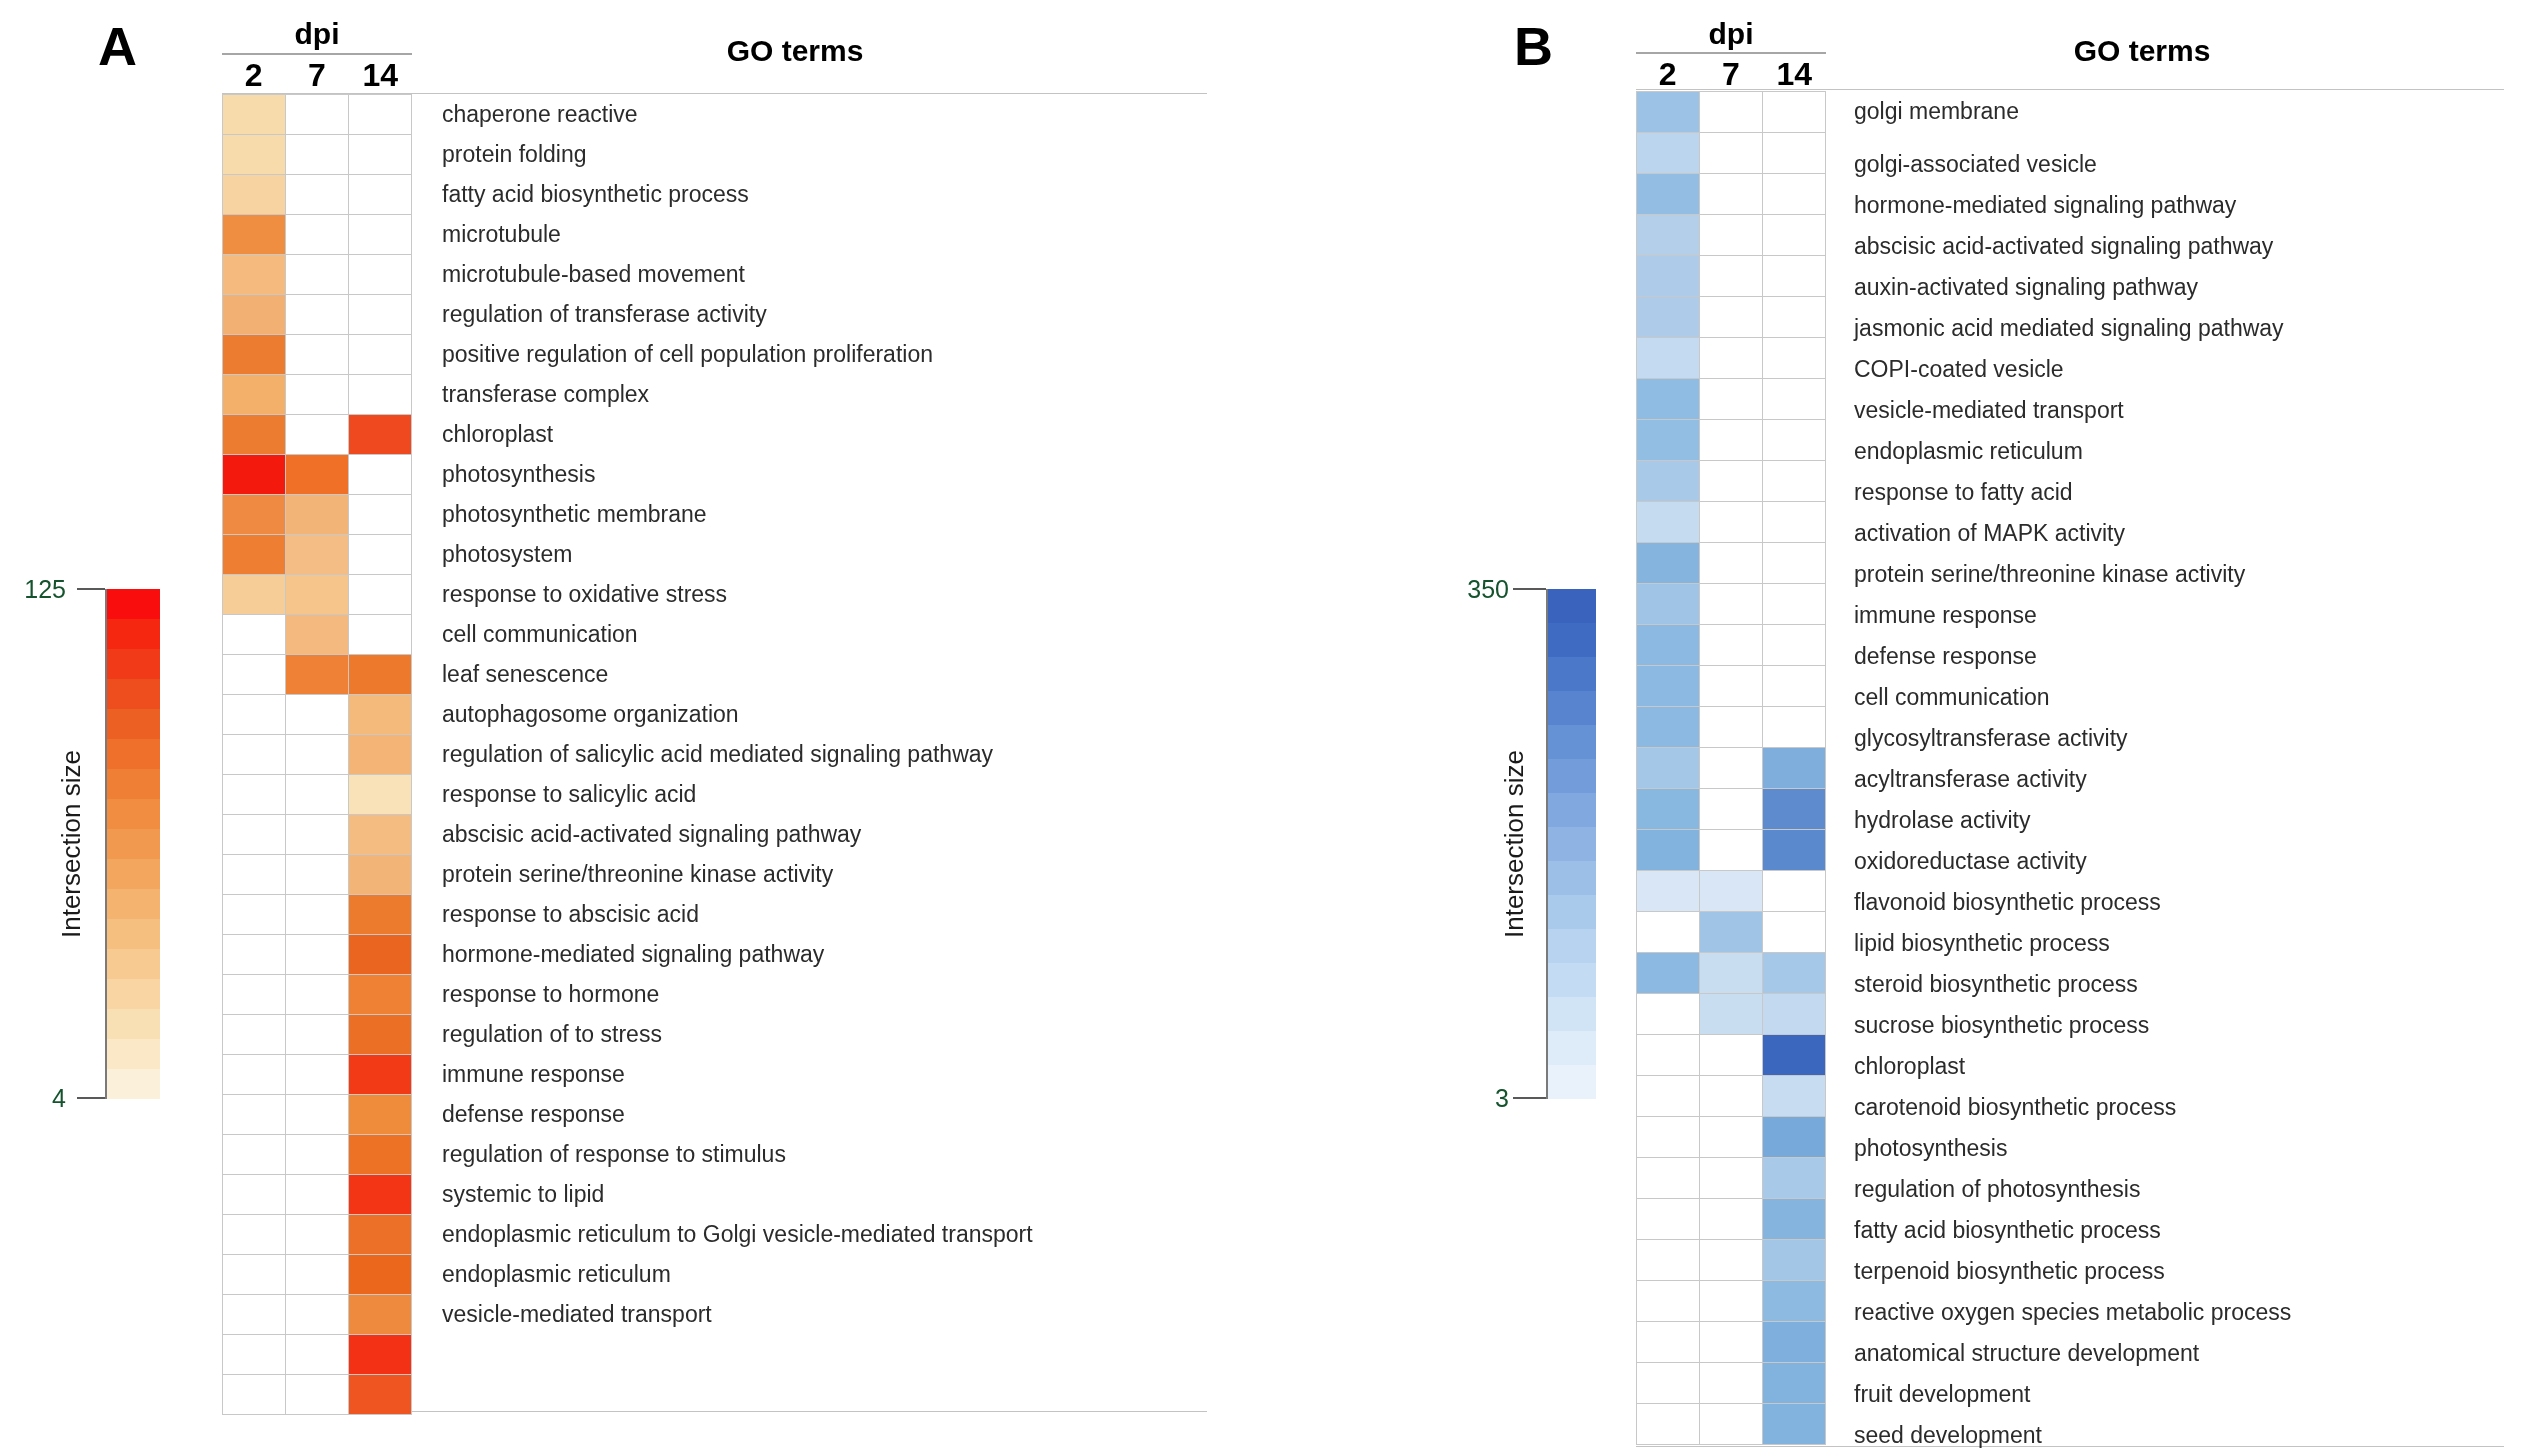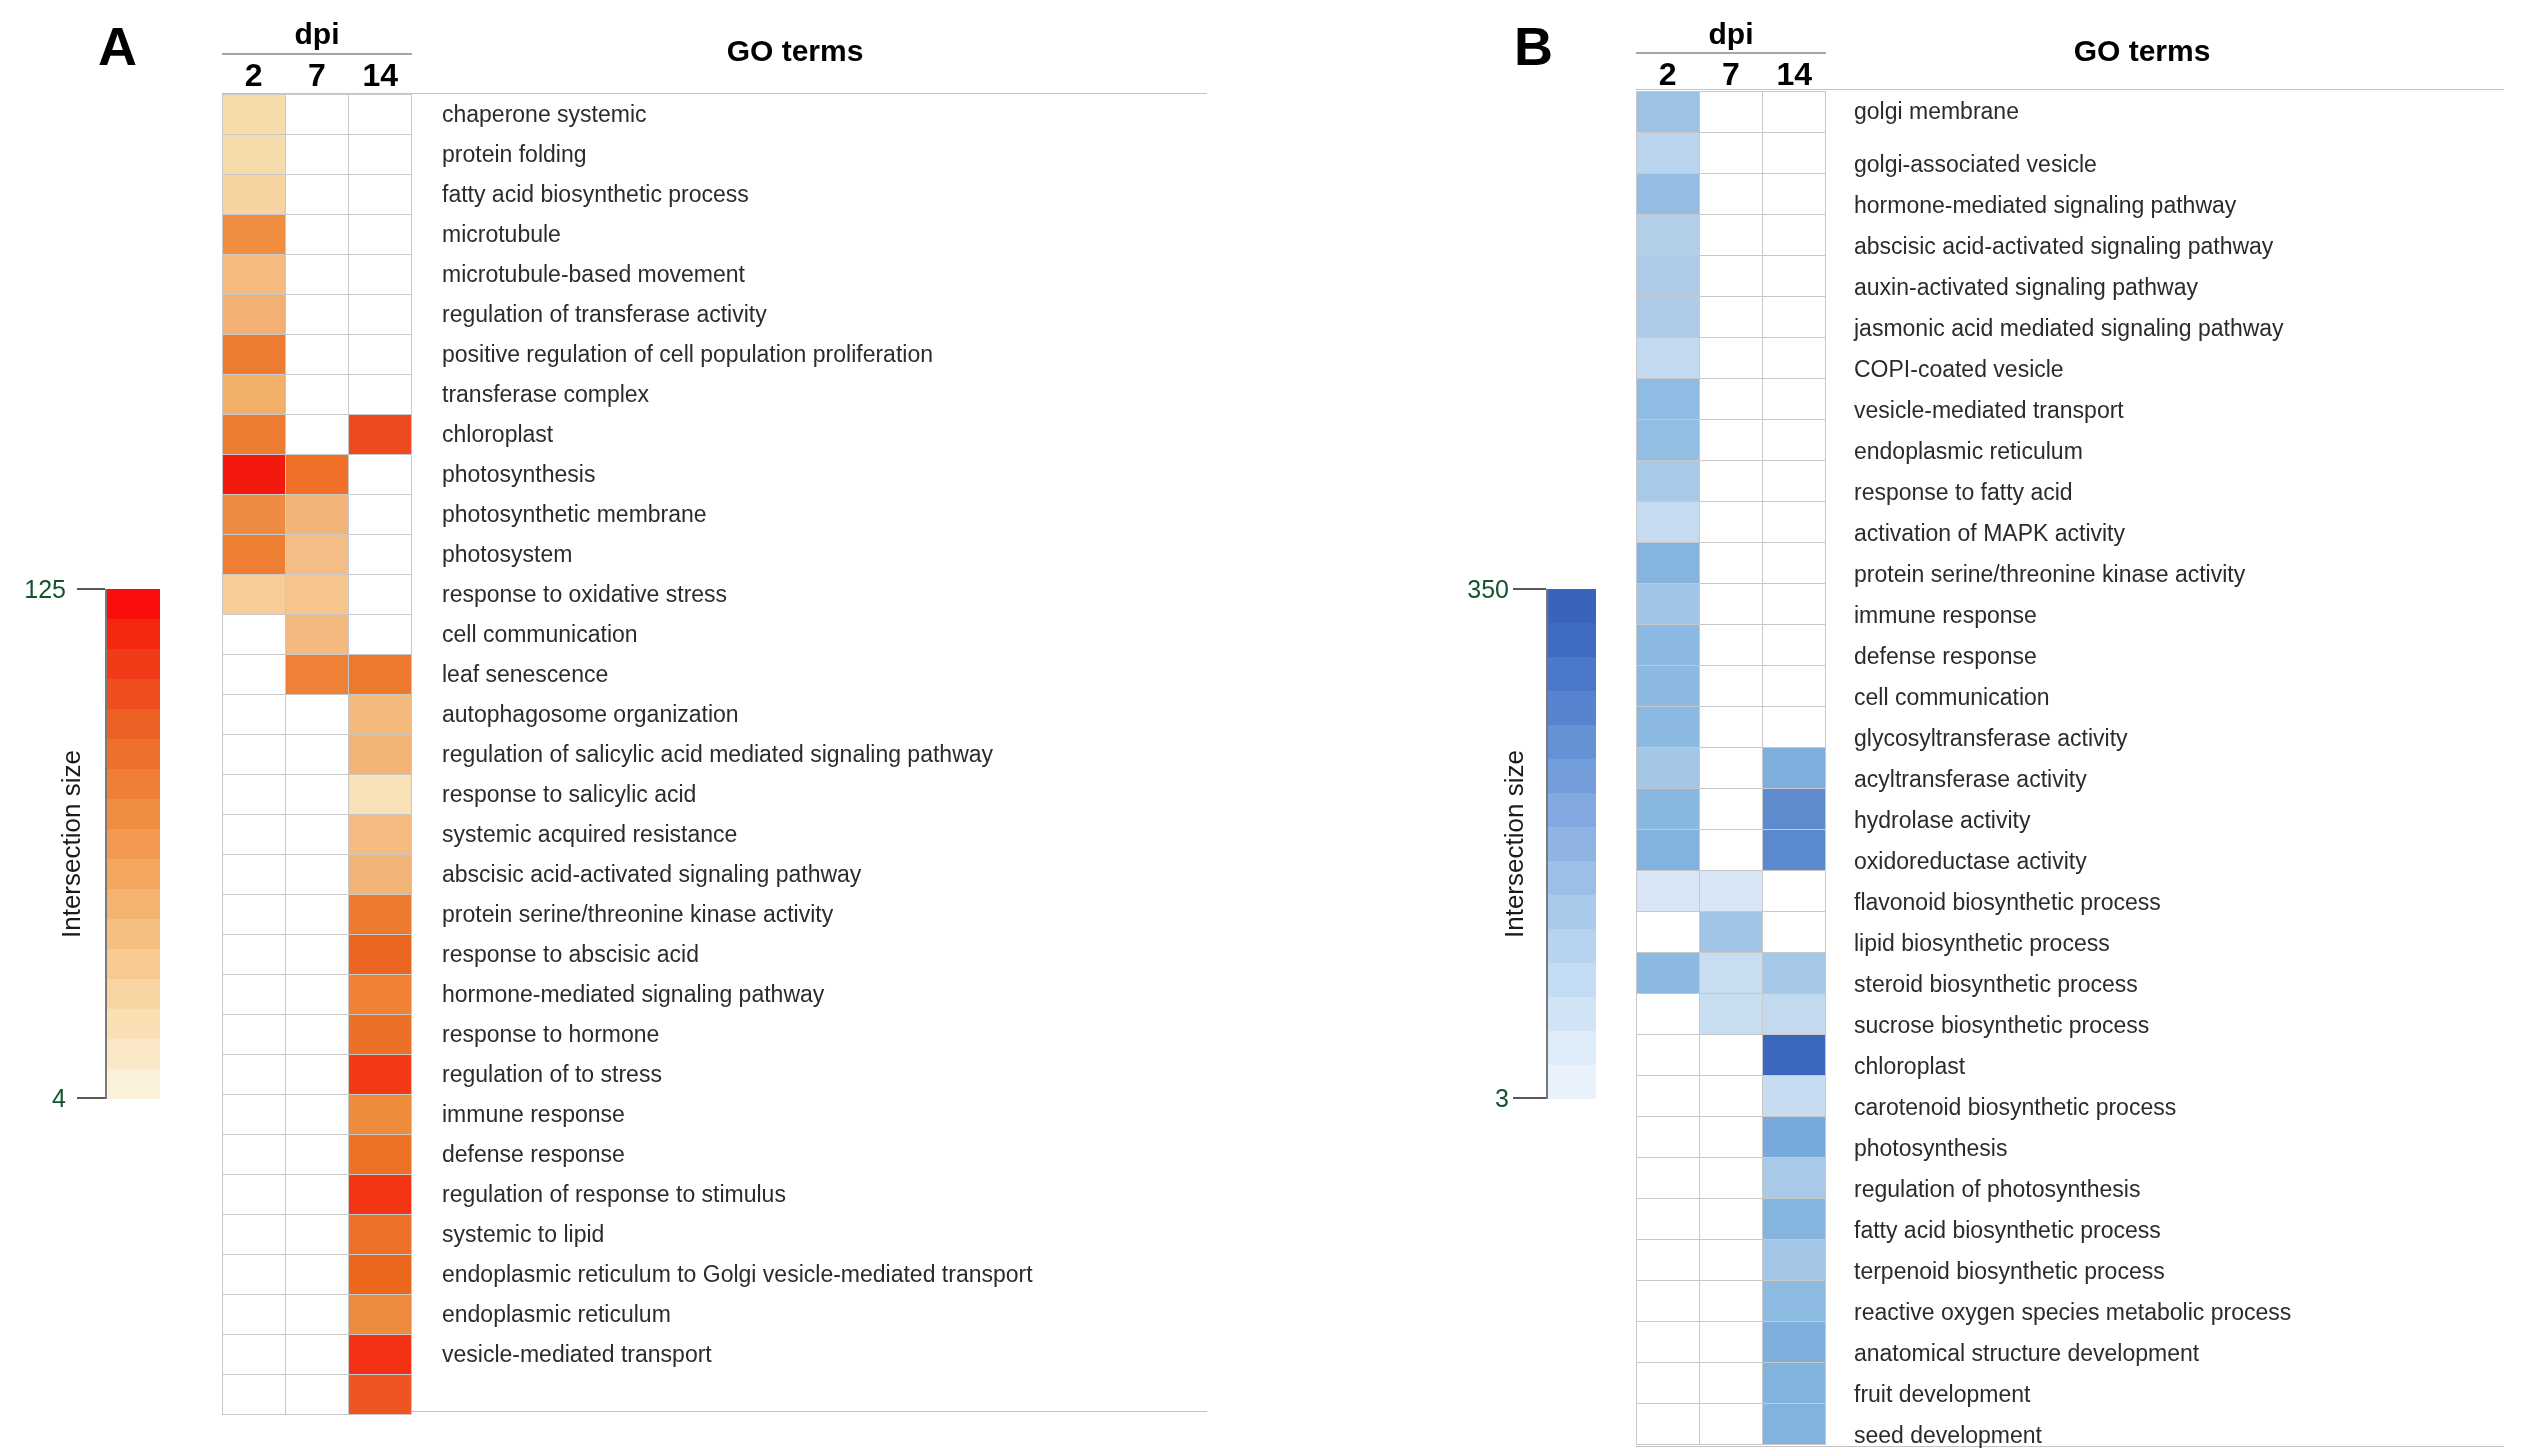--- a/index.html
+++ b/index.html
@@ -166,39 +166,38 @@
         <div class="cell"></div>
         <div class="cell" style="background: rgb(238, 138, 62);"></div>
         <div class="cell"></div>
         <div class="cell"></div>
         <div class="cell" style="background: rgb(243, 49, 20);"></div>
         <div class="cell"></div>
         <div class="cell"></div>
         <div class="cell" style="background: rgb(238, 85, 32);"></div>
       </div>
     <div class="abs labels" id="labels0">
-        <div class="go-term-label" style="height: 40px;">chaperone systemic</div>
+        <div class="go-term-label" style="height: 40px;">chaperone reactive</div>
         <div class="go-term-label" style="height: 40px;">protein folding</div>
         <div class="go-term-label" style="height: 40px;">fatty acid biosynthetic process</div>
         <div class="go-term-label" style="height: 40px;">microtubule</div>
         <div class="go-term-label" style="height: 40px;">microtubule-based movement</div>
         <div class="go-term-label" style="height: 40px;">regulation of transferase  activity</div>
         <div class="go-term-label" style="height: 40px;">positive regulation of cell population proliferation</div>
         <div class="go-term-label" style="height: 40px;">transferase complex</div>
         <div class="go-term-label" style="height: 40px;">chloroplast</div>
         <div class="go-term-label" style="height: 40px;">photosynthesis</div>
         <div class="go-term-label" style="height: 40px;">photosynthetic membrane</div>
         <div class="go-term-label" style="height: 40px;">photosystem</div>
         <div class="go-term-label" style="height: 40px;">response to oxidative stress</div>
         <div class="go-term-label" style="height: 40px;">cell communication</div>
         <div class="go-term-label" style="height: 40px;">leaf senescence</div>
         <div class="go-term-label" style="height: 40px;">autophagosome organization</div>
         <div class="go-term-label" style="height: 40px;">regulation of salicylic acid mediated signaling pathway</div>
         <div class="go-term-label" style="height: 40px;">response to salicylic acid</div>
-        <div class="go-term-label" style="height: 40px;">systemic acquired resistance</div>
         <div class="go-term-label" style="height: 40px;">abscisic acid-activated signaling pathway</div>
         <div class="go-term-label" style="height: 40px;">protein serine/threonine kinase activity</div>
         <div class="go-term-label" style="height: 40px;">response to abscisic acid</div>
         <div class="go-term-label" style="height: 40px;">hormone-mediated signaling pathway</div>
         <div class="go-term-label" style="height: 40px;">response to hormone</div>
         <div class="go-term-label" style="height: 40px;">regulation of to stress</div>
         <div class="go-term-label" style="height: 40px;">immune response</div>
         <div class="go-term-label" style="height: 40px;">defense response</div>
         <div class="go-term-label" style="height: 40px;">regulation of response to stimulus</div>
         <div class="go-term-label" style="height: 40px;">systemic to lipid</div>

